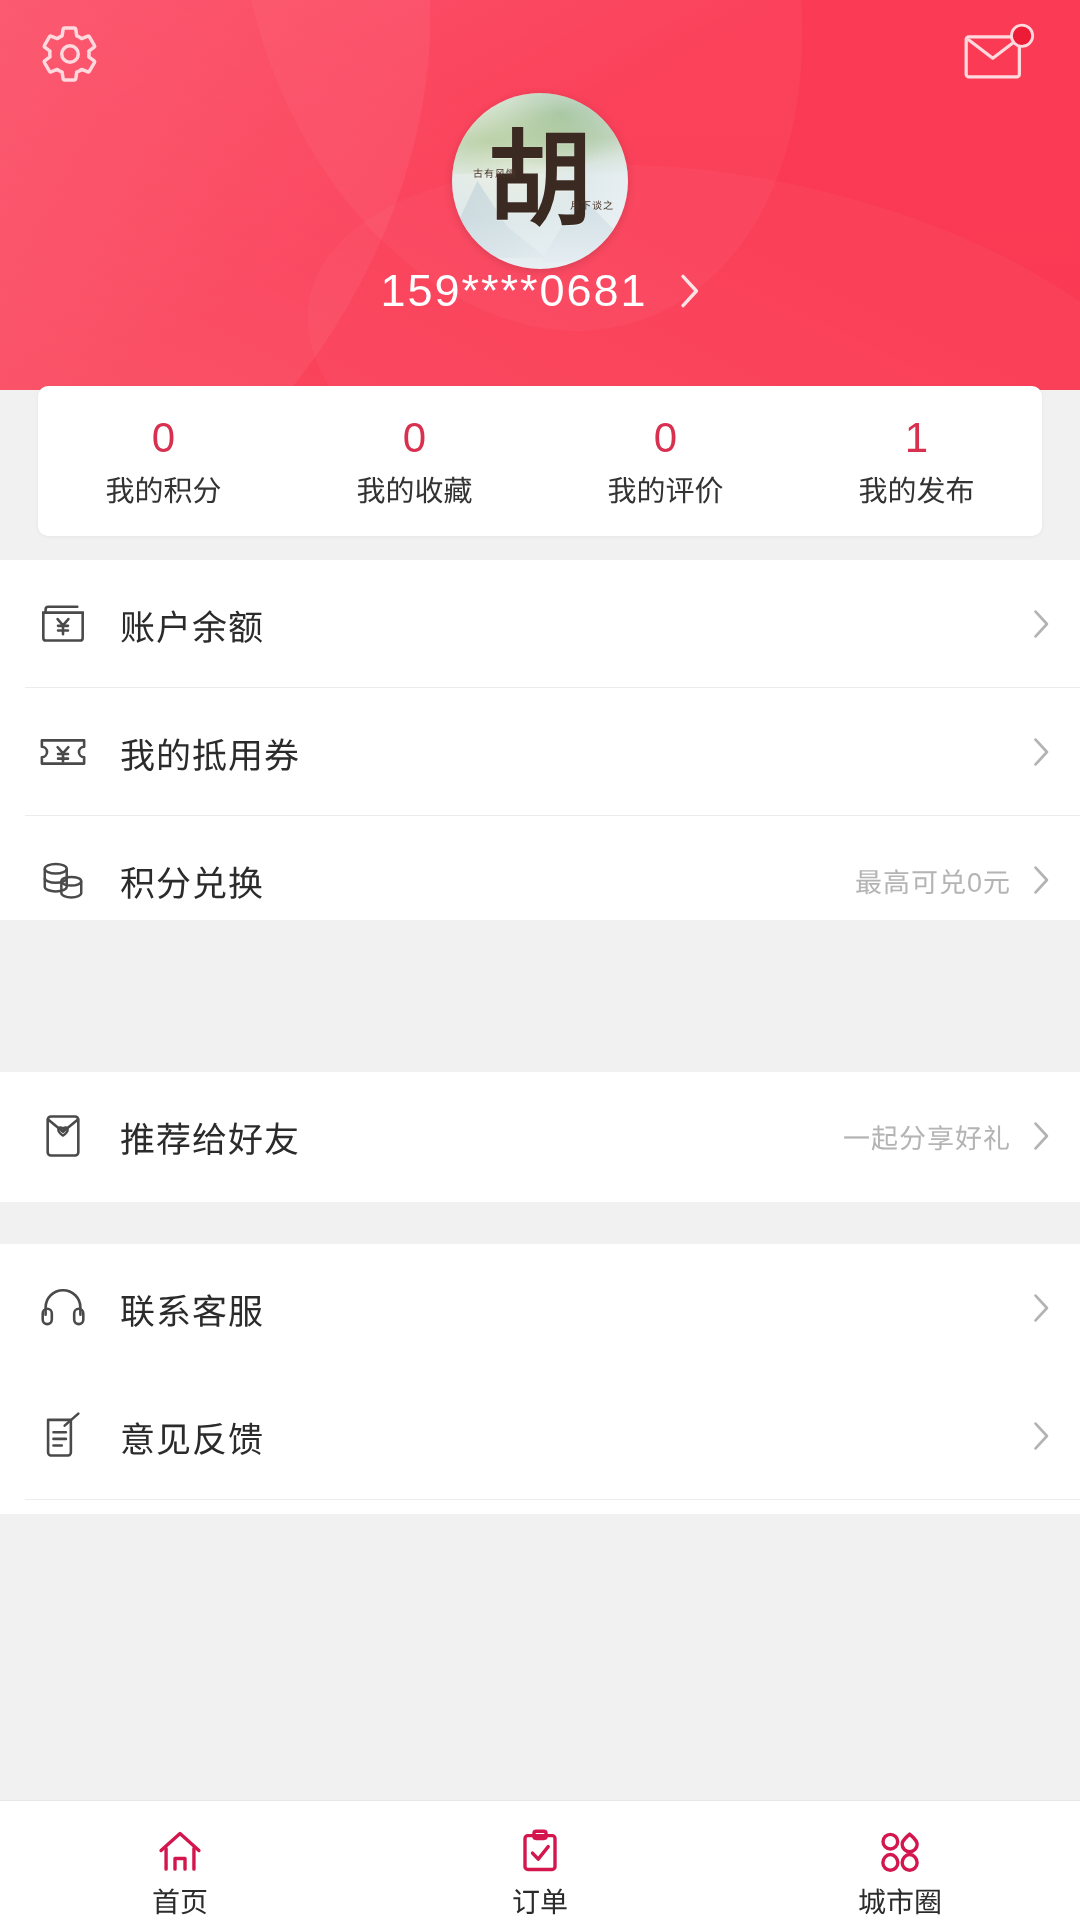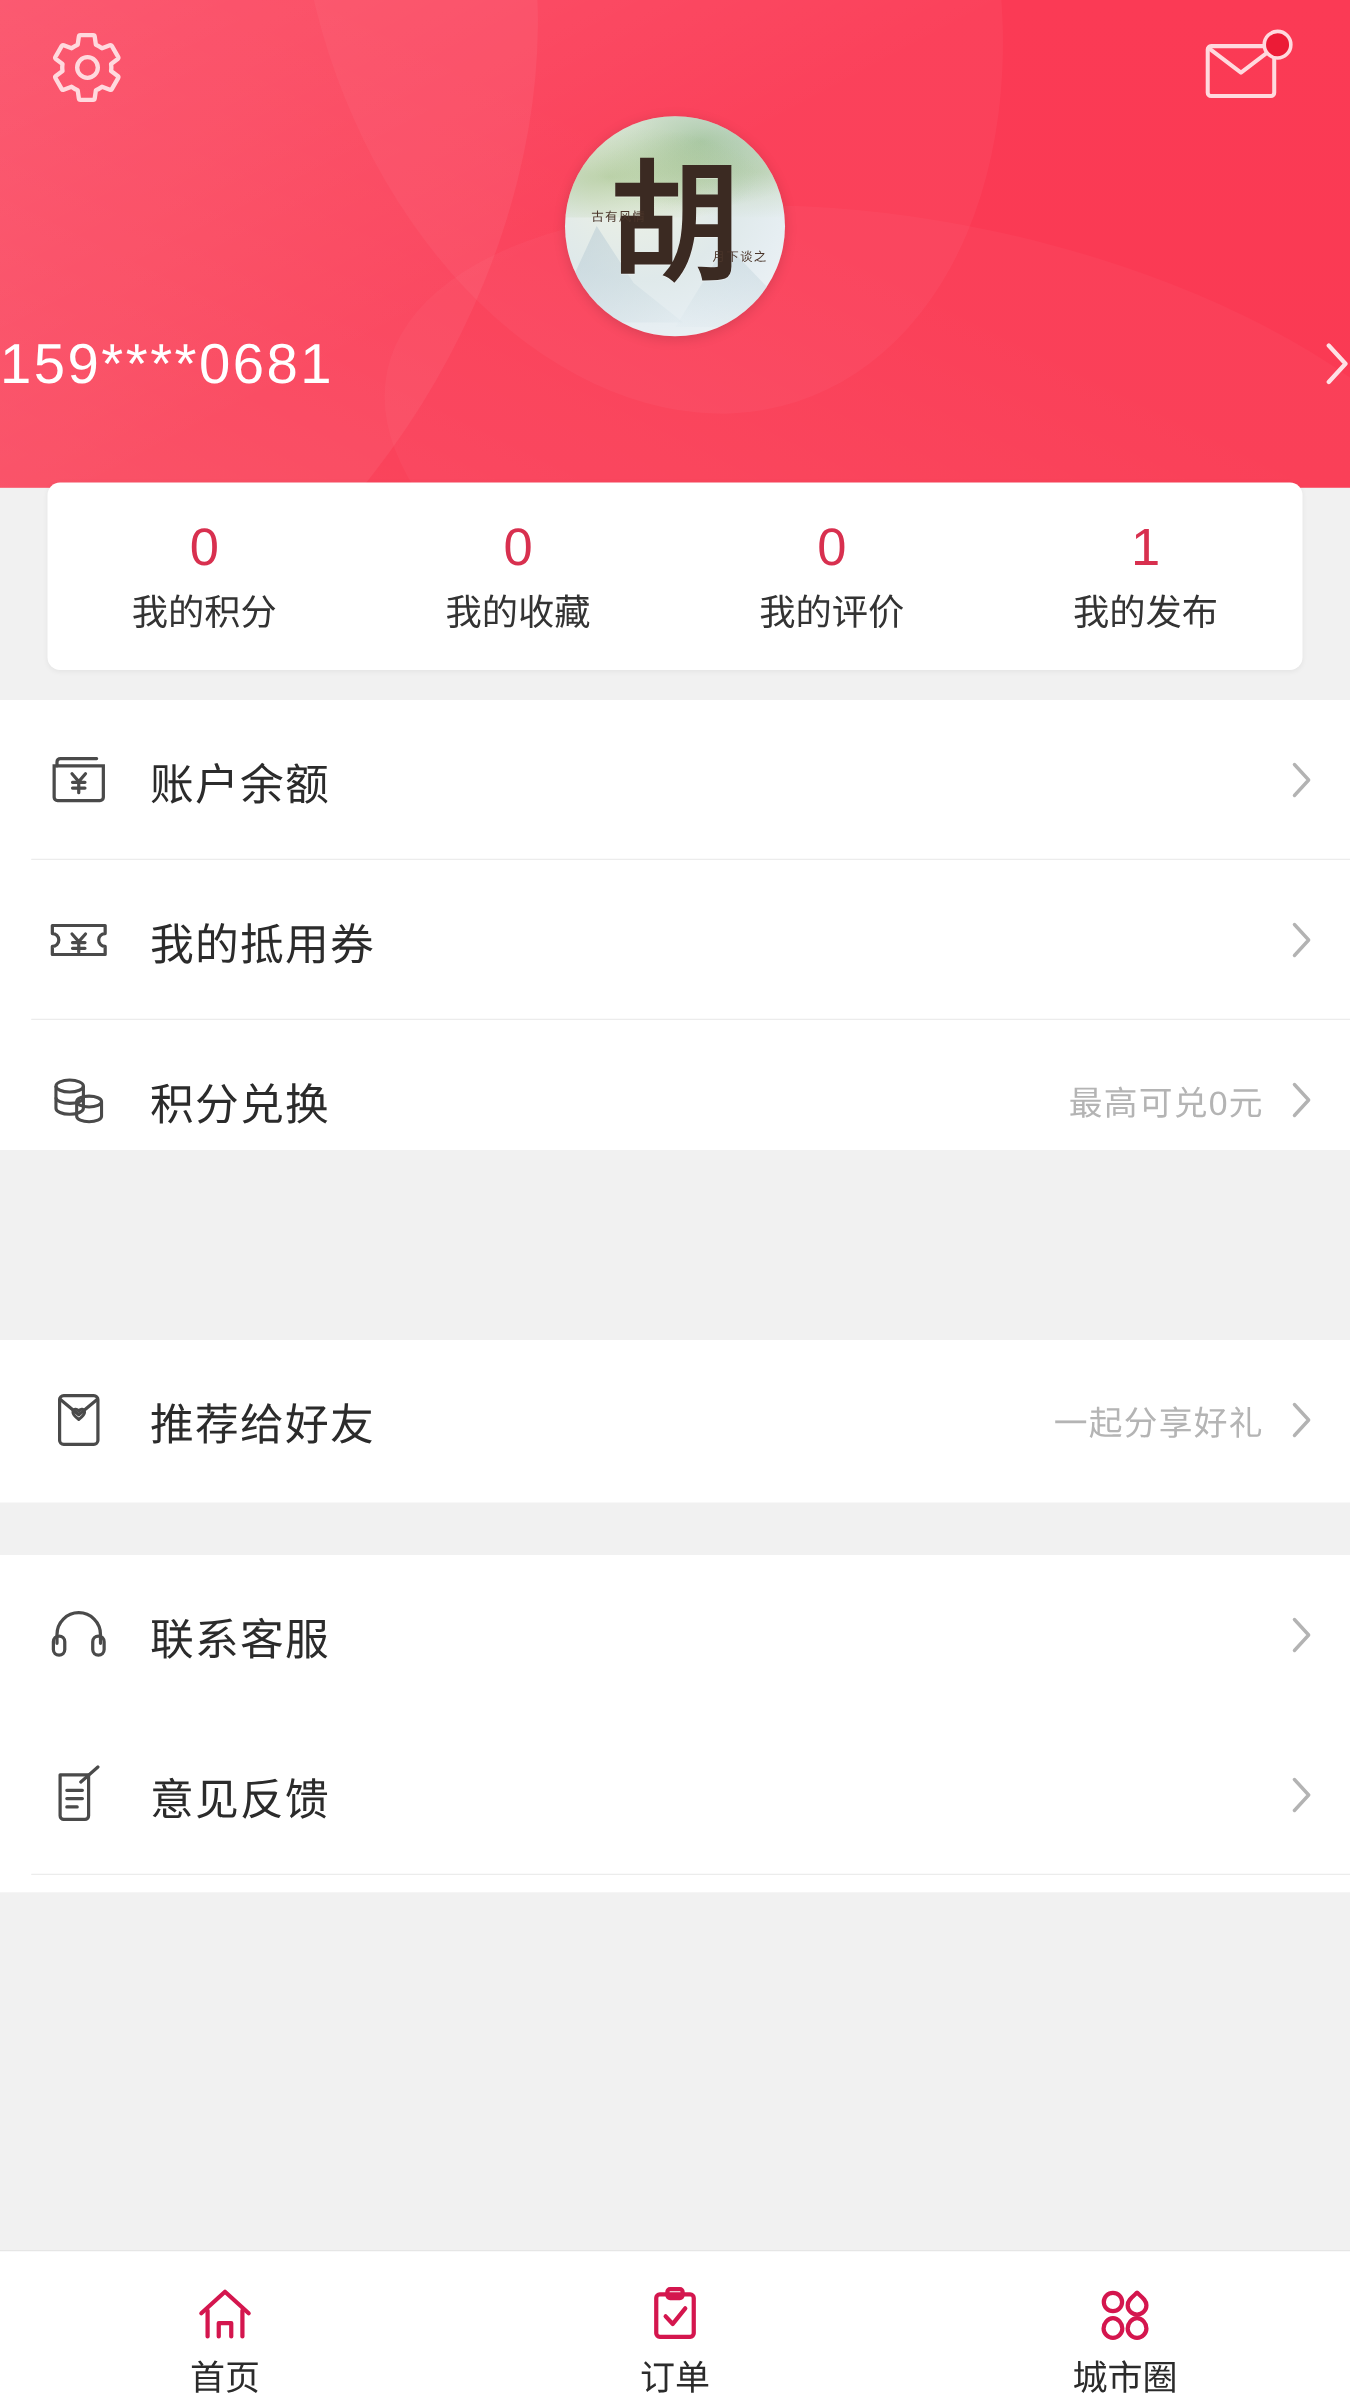--- a/index.html
+++ b/index.html
@@ -92,21 +92,21 @@
     position:absolute;
     font-family:"Liberation Serif","DejaVu Serif",serif;
     color:#4a352a; font-size:10px; letter-spacing:1px;
     white-space:nowrap;
   }
   .av-sub-a{ left:21px; top:72px; }
   .av-sub-b{ right:14px; top:104px; }
 
   .phone-row{
     position:absolute; left:0; top:268px; width:1080px;
-    display:flex; align-items:center; justify-content:space-between;
+    display:flex; align-items:center; justify-content:center;
     gap:32px; cursor:pointer;
   }
   .phone-txt{
     color:#ffffff; font-size:45px; font-weight:400;
     letter-spacing:2px; line-height:1;
   }
   .phone-chev{ width:20px; height:34px; opacity:.85; }
 
   
   .stats-card{

